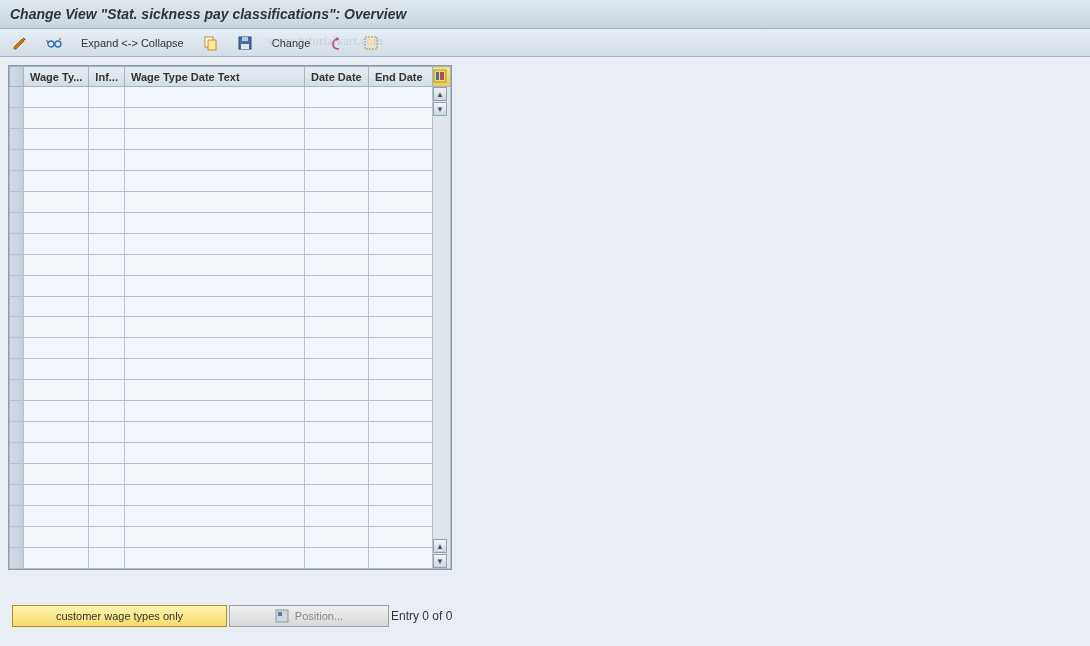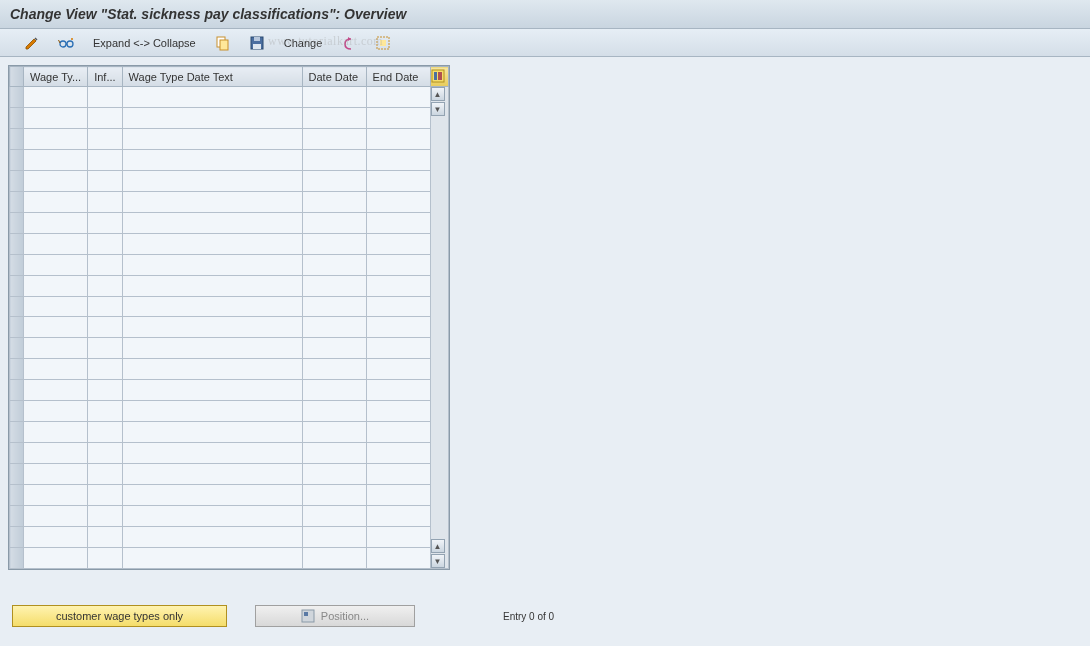--- a/index.html
+++ b/index.html
@@ -18,21 +18,21 @@
       border-bottom: 1px solid #a7b5c2;
     }
     .title-text {
       font-style: italic;
       font-weight: bold;
       font-size: 14px;
       color: #333;
     }
     .toolbar {
       background: linear-gradient(#e6eef5, #d4dee8);
-      padding: 4px 20px;
+      padding: 4px 8px;
       display: flex;
       align-items: center;
       gap: 10px;
       border-bottom: 1px solid #a7b5c2;
       height: 28px;
     }
     .tool-btn {
       background: transparent;
       border: none;
       cursor: pointer;
@@ -59,21 +59,21 @@
       position: relative;
     }
     .grid-table {
       border-collapse: collapse;
       background: #e6ecf2;
     }
     .grid-table th {
       background: linear-gradient(#e8eef4, #d4dce5);
       border: 1px solid #a7b5c2;
       padding: 3px 6px;
-      font-weight: normal;
+      font-weight: bold;
       font-size: 11px;
       text-align: left;
       color: #333;
       height: 20px;
       white-space: nowrap;
       overflow: hidden;
     }
     .grid-table td {
       border: 1px solid #b5c0cc;
       height: 20px;
@@ -105,21 +105,21 @@
       font-size: 8px;
       color: #555;
       cursor: pointer;
     }
     .footer-area {
       position: absolute;
       bottom: 20px;
       left: 12px;
       display: flex;
       align-items: center;
-      gap: 28px;
+      gap: 2px;
     }
     .big-btn {
       height: 22px;
       border: 1px solid #b09020;
       background: linear-gradient(#fff3b0,#f5dd6a);
       min-width: 215px;
       display: flex;
       align-items: center;
       justify-content: center;
       cursor: pointer;
@@ -133,23 +133,22 @@
       min-width: 160px;
       display: flex;
       align-items: center;
       justify-content: center;
       cursor: pointer;
       font-size: 11px;
       color: #888;
       gap: 6px;
     }
     .entry-text {
-      font-size: 10px;
+      font-size: 12px;
       color: #333;
-      margin-left: 60px;
     }
     .watermark {
       position: absolute;
       top: 34px;
       left: 268px;
       font-size: 12px;
       color: rgba(160,160,160,0.35);
       font-family: Georgia, serif;
       letter-spacing: 0.5px;
       pointer-events: none;

